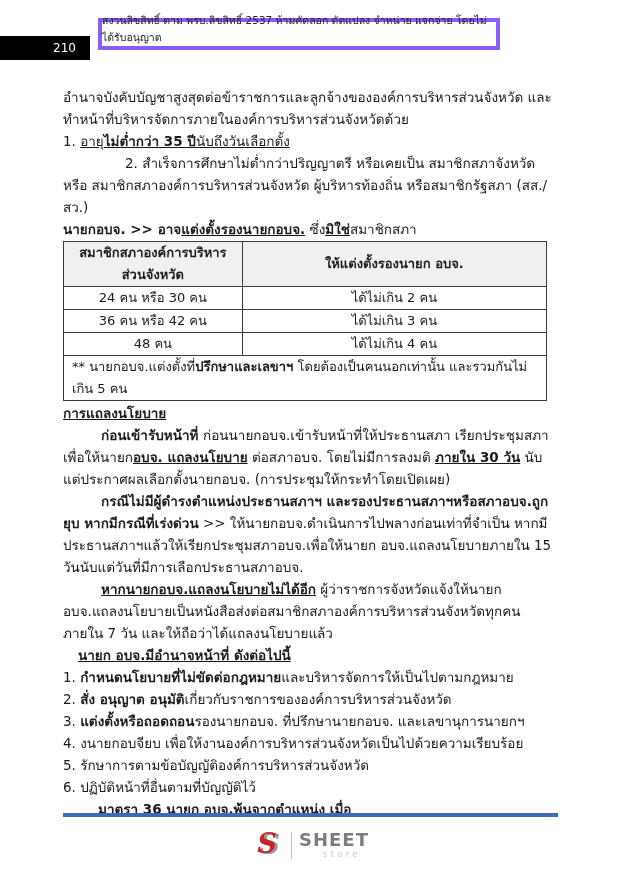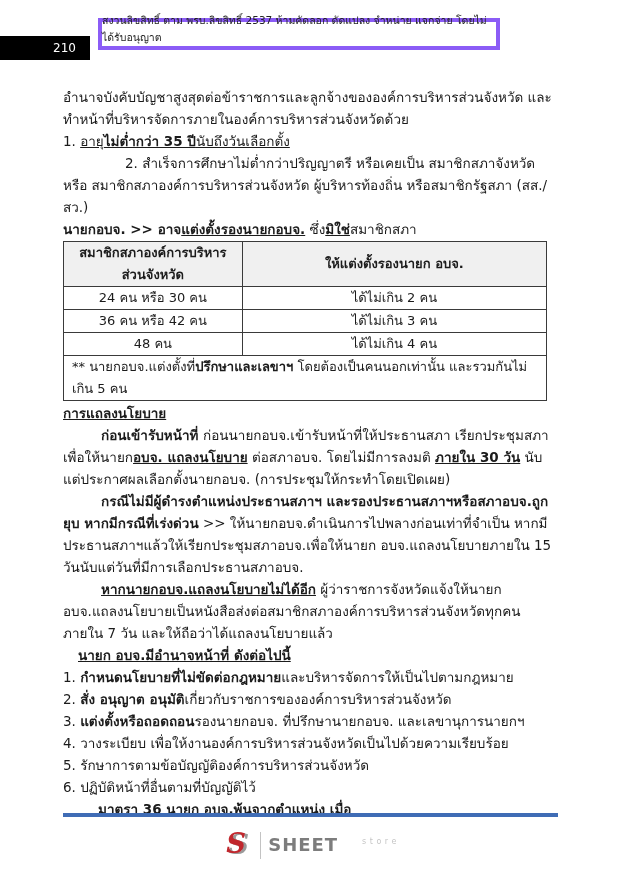--- a/index.html
+++ b/index.html
@@ -32,21 +32,21 @@
   table.apptable { width:484px; border-collapse:collapse; margin:1px 0; font-size:13px; }
   table.apptable th, table.apptable td { border:1px solid #3a3a3a; padding:0 4px; height:21px; text-align:center; }
   table.apptable th { background:#f0f0f0; font-weight:bold; }
   table.apptable td.note { text-align:left; padding-left:8px; }
   table.apptable col.c1 { width:37%; }
   
   .footer-rule { position:absolute; left:63px; width:495px; top:813px; height:4px; background:#3f6cb5; }
   .footer-logo { position:absolute; left:0; width:621px; top:828px; display:flex; align-items:center; justify-content:center; gap:7px; }
   .s-emblem { width:32px; height:34px; }
   .logo-divider { width:1px; height:27px; background:#c3c3c3; }
-  .logo-words { display:flex; flex-direction:row; line-height:1; }
+  .logo-words { display:flex; flex-direction:column; line-height:1; }
   .logo-main { font-size:18px; font-weight:bold; color:#7d7d7d; letter-spacing:1px; }
   .logo-sub  { font-size:8px; color:#c6c6c6; letter-spacing:3.5px; margin-top:2px;margin-left:24px; }
 </style>
 </head>
 <body>
 
 <div class="page">
 
   <div class="page-num-box">
     <span>210</span>
@@ -100,21 +100,21 @@
 
     <p class="indent"><span class="b">กรณีไม่มีผู้ดำรงตำแหน่งประธานสภาฯ และรองประธานสภาฯหรือสภาอบจ.ถูกยุบ หากมีกรณีที่เร่งด่วน</span><span> &gt;&gt; ให้นายกอบจ.ดำเนินการไปพลางก่อนเท่าที่จำเป็น หากมีประธานสภาฯแล้วให้เรียกประชุมสภาอบจ.เพื่อให้นายก อบจ.แถลงนโยบายภายใน 15 วันนับแต่วันที่มีการเลือกประธานสภาอบจ.</span></p>
 
     <p class="indent"><span class="bu">หากนายกอบจ.แถลงนโยบายไม่ได้อีก</span><span> ผู้ว่าราชการจังหวัดแจ้งให้นายกอบจ.แถลงนโยบายเป็นหนังสือส่งต่อสมาชิกสภาองค์การบริหารส่วนจังหวัดทุกคนภายใน 7 วัน และให้ถือว่าได้แถลงนโยบายแล้ว</span></p>
 
     <p class="bu ml-sm" style="display:inline-block; margin-left:15px;">นายก อบจ.มีอำนาจหน้าที่ ดังต่อไปนี้</p>
 
     <p class="ml"><span>1. </span><span class="b">กำหนดนโยบายที่ไม่ขัดต่อกฎหมาย</span><span>และบริหารจัดการให้เป็นไปตามกฎหมาย</span></p>
     <p class="ml"><span>2. </span><span class="b">สั่ง อนุญาต อนุมัติ</span><span>เกี่ยวกับราชการขององค์การบริหารส่วนจังหวัด</span></p>
     <p class="ml"><span>3. </span><span class="b">แต่งตั้งหรือถอดถอน</span><span>รองนายกอบจ. ที่ปรึกษานายกอบจ. และเลขานุการนายกฯ</span></p>
-    <p class="ml"><span>4. </span><span class="b"></span><span>วางระเบียบ เพื่อให้งานองค์การบริหารส่วนจังหวัดเป็นไปด้วยความเรียบร้อย</span></p>
+    <p class="ml"><span>4. </span><span class="b"></span><span>งนายกอบจียบ เพื่อให้งานองค์การบริหารส่วนจังหวัดเป็นไปด้วยความเรียบร้อย</span></p>
     <p class="ml"><span>5. </span><span class="b"></span><span>รักษาการตามข้อบัญญัติองค์การบริหารส่วนจังหวัด</span></p>
     <p class="ml"><span>6. </span><span class="b"></span><span>ปฏิบัติหน้าที่อื่นตามที่บัญญัติไว้</span></p>
 
     <p style="margin-left:35px;"><span class="bu">มาตรา 36 นายก อบจ.พ้นจากตำแหน่ง เมื่อ</span></p>
 
     
     
 
   </div>
 

